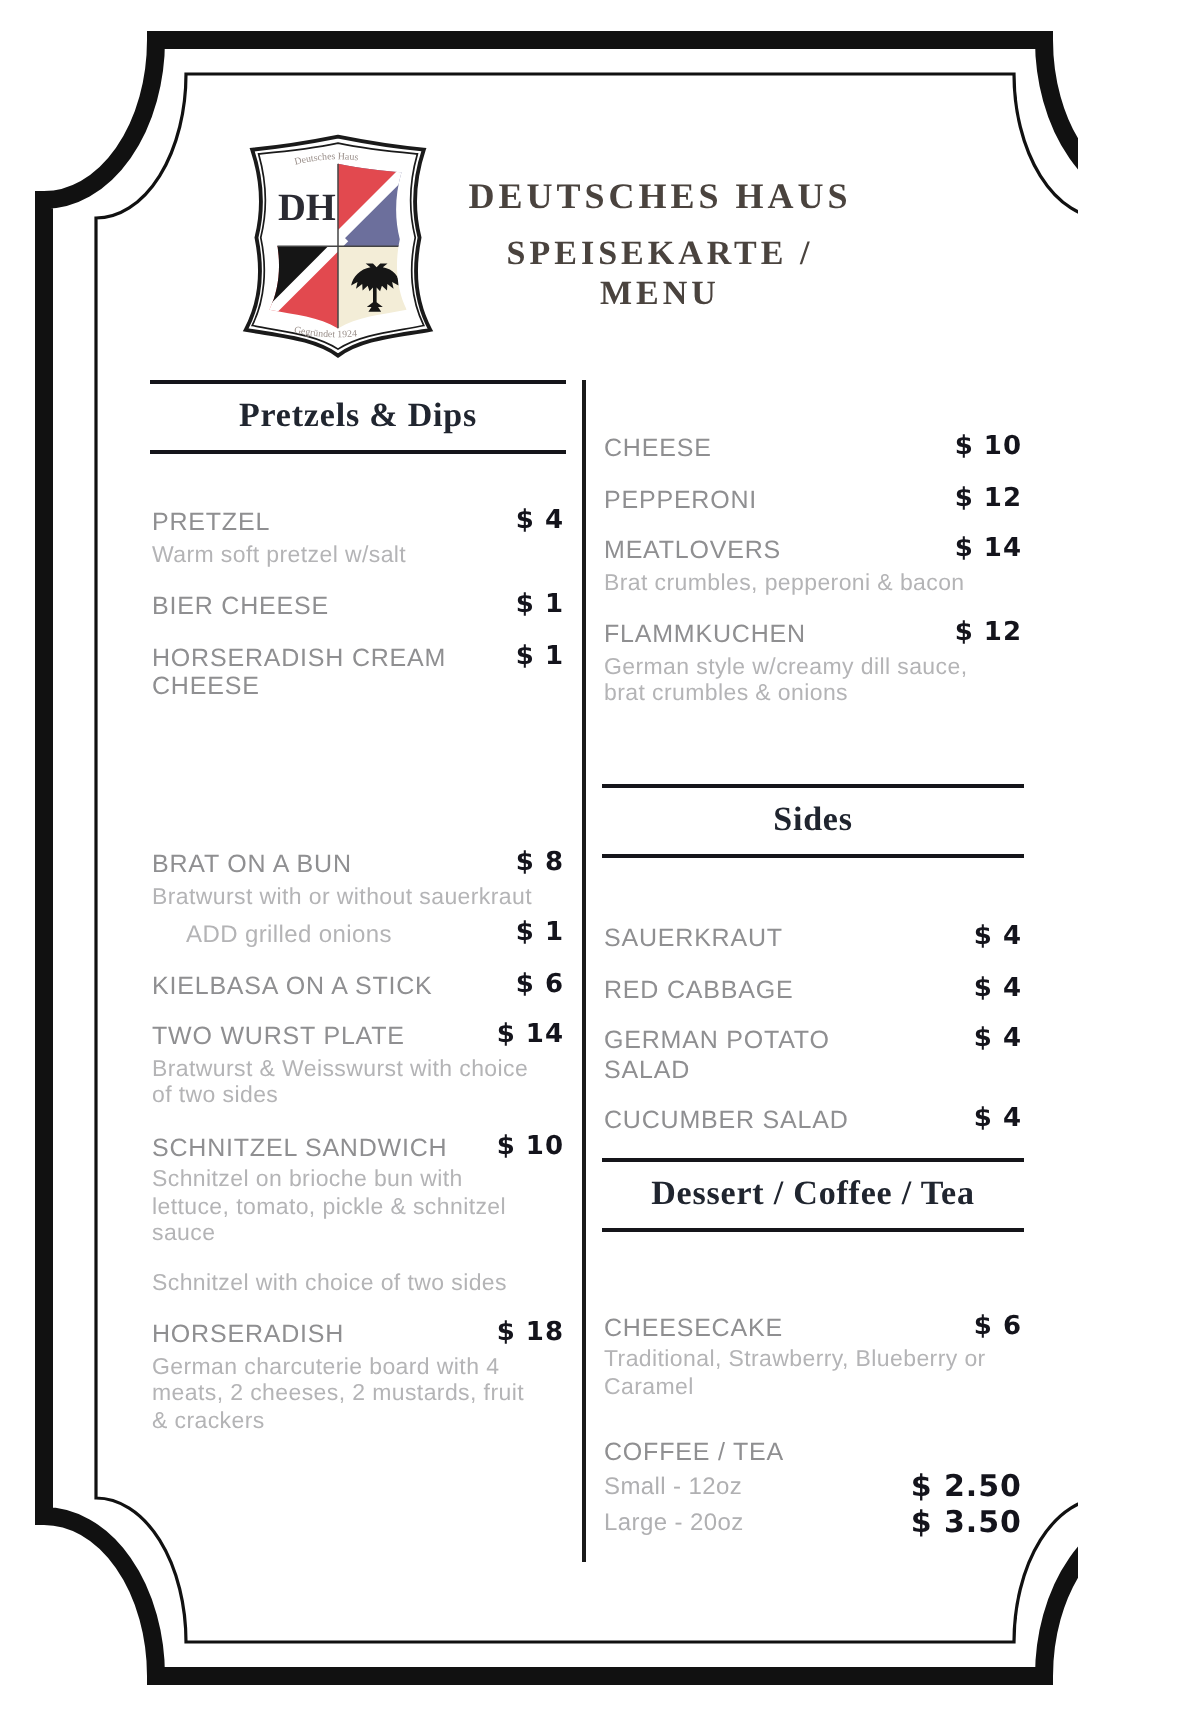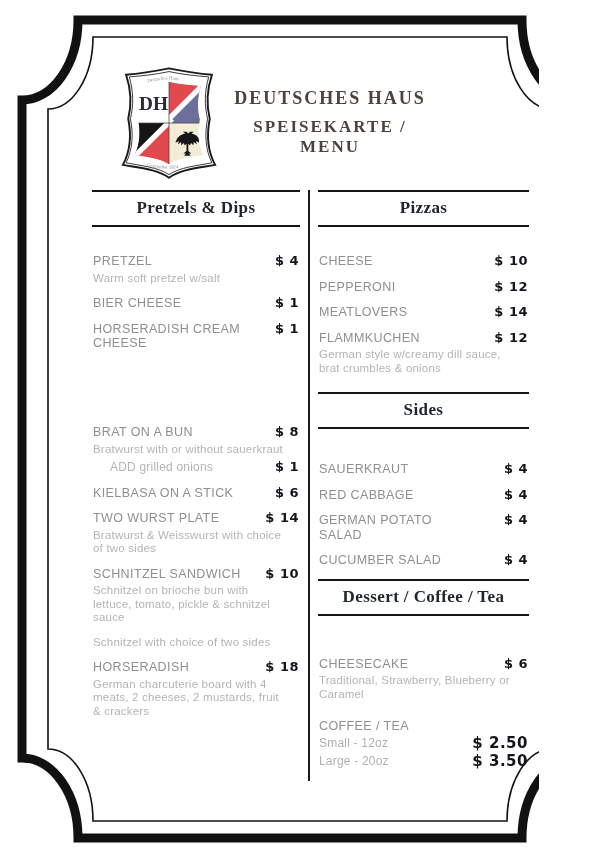--- a/index.html
+++ b/index.html
@@ -8,21 +8,21 @@
   .frame{position:absolute;left:0;top:0;}
 
   
   .crest{position:absolute;left:115px;top:63px;}
   .titles{position:absolute;left:222px;top:88px;width:216px;text-align:center;}
   .t1,.t2{font-family:"Liberation Serif",serif;font-weight:bold;color:#4a433e;
           font-size:18px;letter-spacing:2px;line-height:20px;}
   .t2{margin-top:9px;font-size:17px;}
 
   
-  .menu{position:absolute;left:92px;top:190px;width:437px;display:flex;}
+  .menu{position:absolute;left:75px;top:190px;width:437px;display:flex;}
   .col{display:flex;flex-direction:column;}
   .col.left{width:208px;}
   .col.right{width:211px;}
   .divider{width:2px;background:#1a1a1a;margin:0 8px;}
 
   section{margin:0;}
   .sec-head{border-top:2px solid #15151a;border-bottom:2px solid #15151a;
             padding:6px 0 7px;text-align:center;}
   .sec-head h2{margin:0;font-family:"Liberation Serif",serif;font-weight:600;
                font-size:17px;line-height:20px;color:#20252f;letter-spacing:.4px;}
@@ -177,41 +177,39 @@
           </div>
         </div>
       </section>
     </div>
 
     <div class="divider"></div>
 
     <div class="col right">
 
       <section class="sec-h1">
-        <div class="sec-head">
-          <h2>Pizzas</h2>
-        </div>
         <div class="items">
           <div class="item">
             <div class="row">
               <span class="nm">CHEESE</span>
               <span class="pr">$ 10</span>
             </div>
           </div>
           <div class="item">
             <div class="row">
               <span class="nm">PEPPERONI</span>
               <span class="pr">$ 12</span>
             </div>
           </div>
           <div class="item">
             <div class="row">
               <span class="nm">MEATLOVERS</span>
               <span class="pr">$ 14</span>
             </div>
+            <p class="desc">Brat crumbles, pepperoni &amp; bacon</p>
           </div>
           <div class="item">
             <div class="row">
               <span class="nm">FLAMMKUCHEN</span>
               <span class="pr">$ 12</span>
             </div>
             <p class="desc">German style w/creamy dill sauce, brat crumbles &amp; onions</p>
           </div>
         </div>
       </section>

